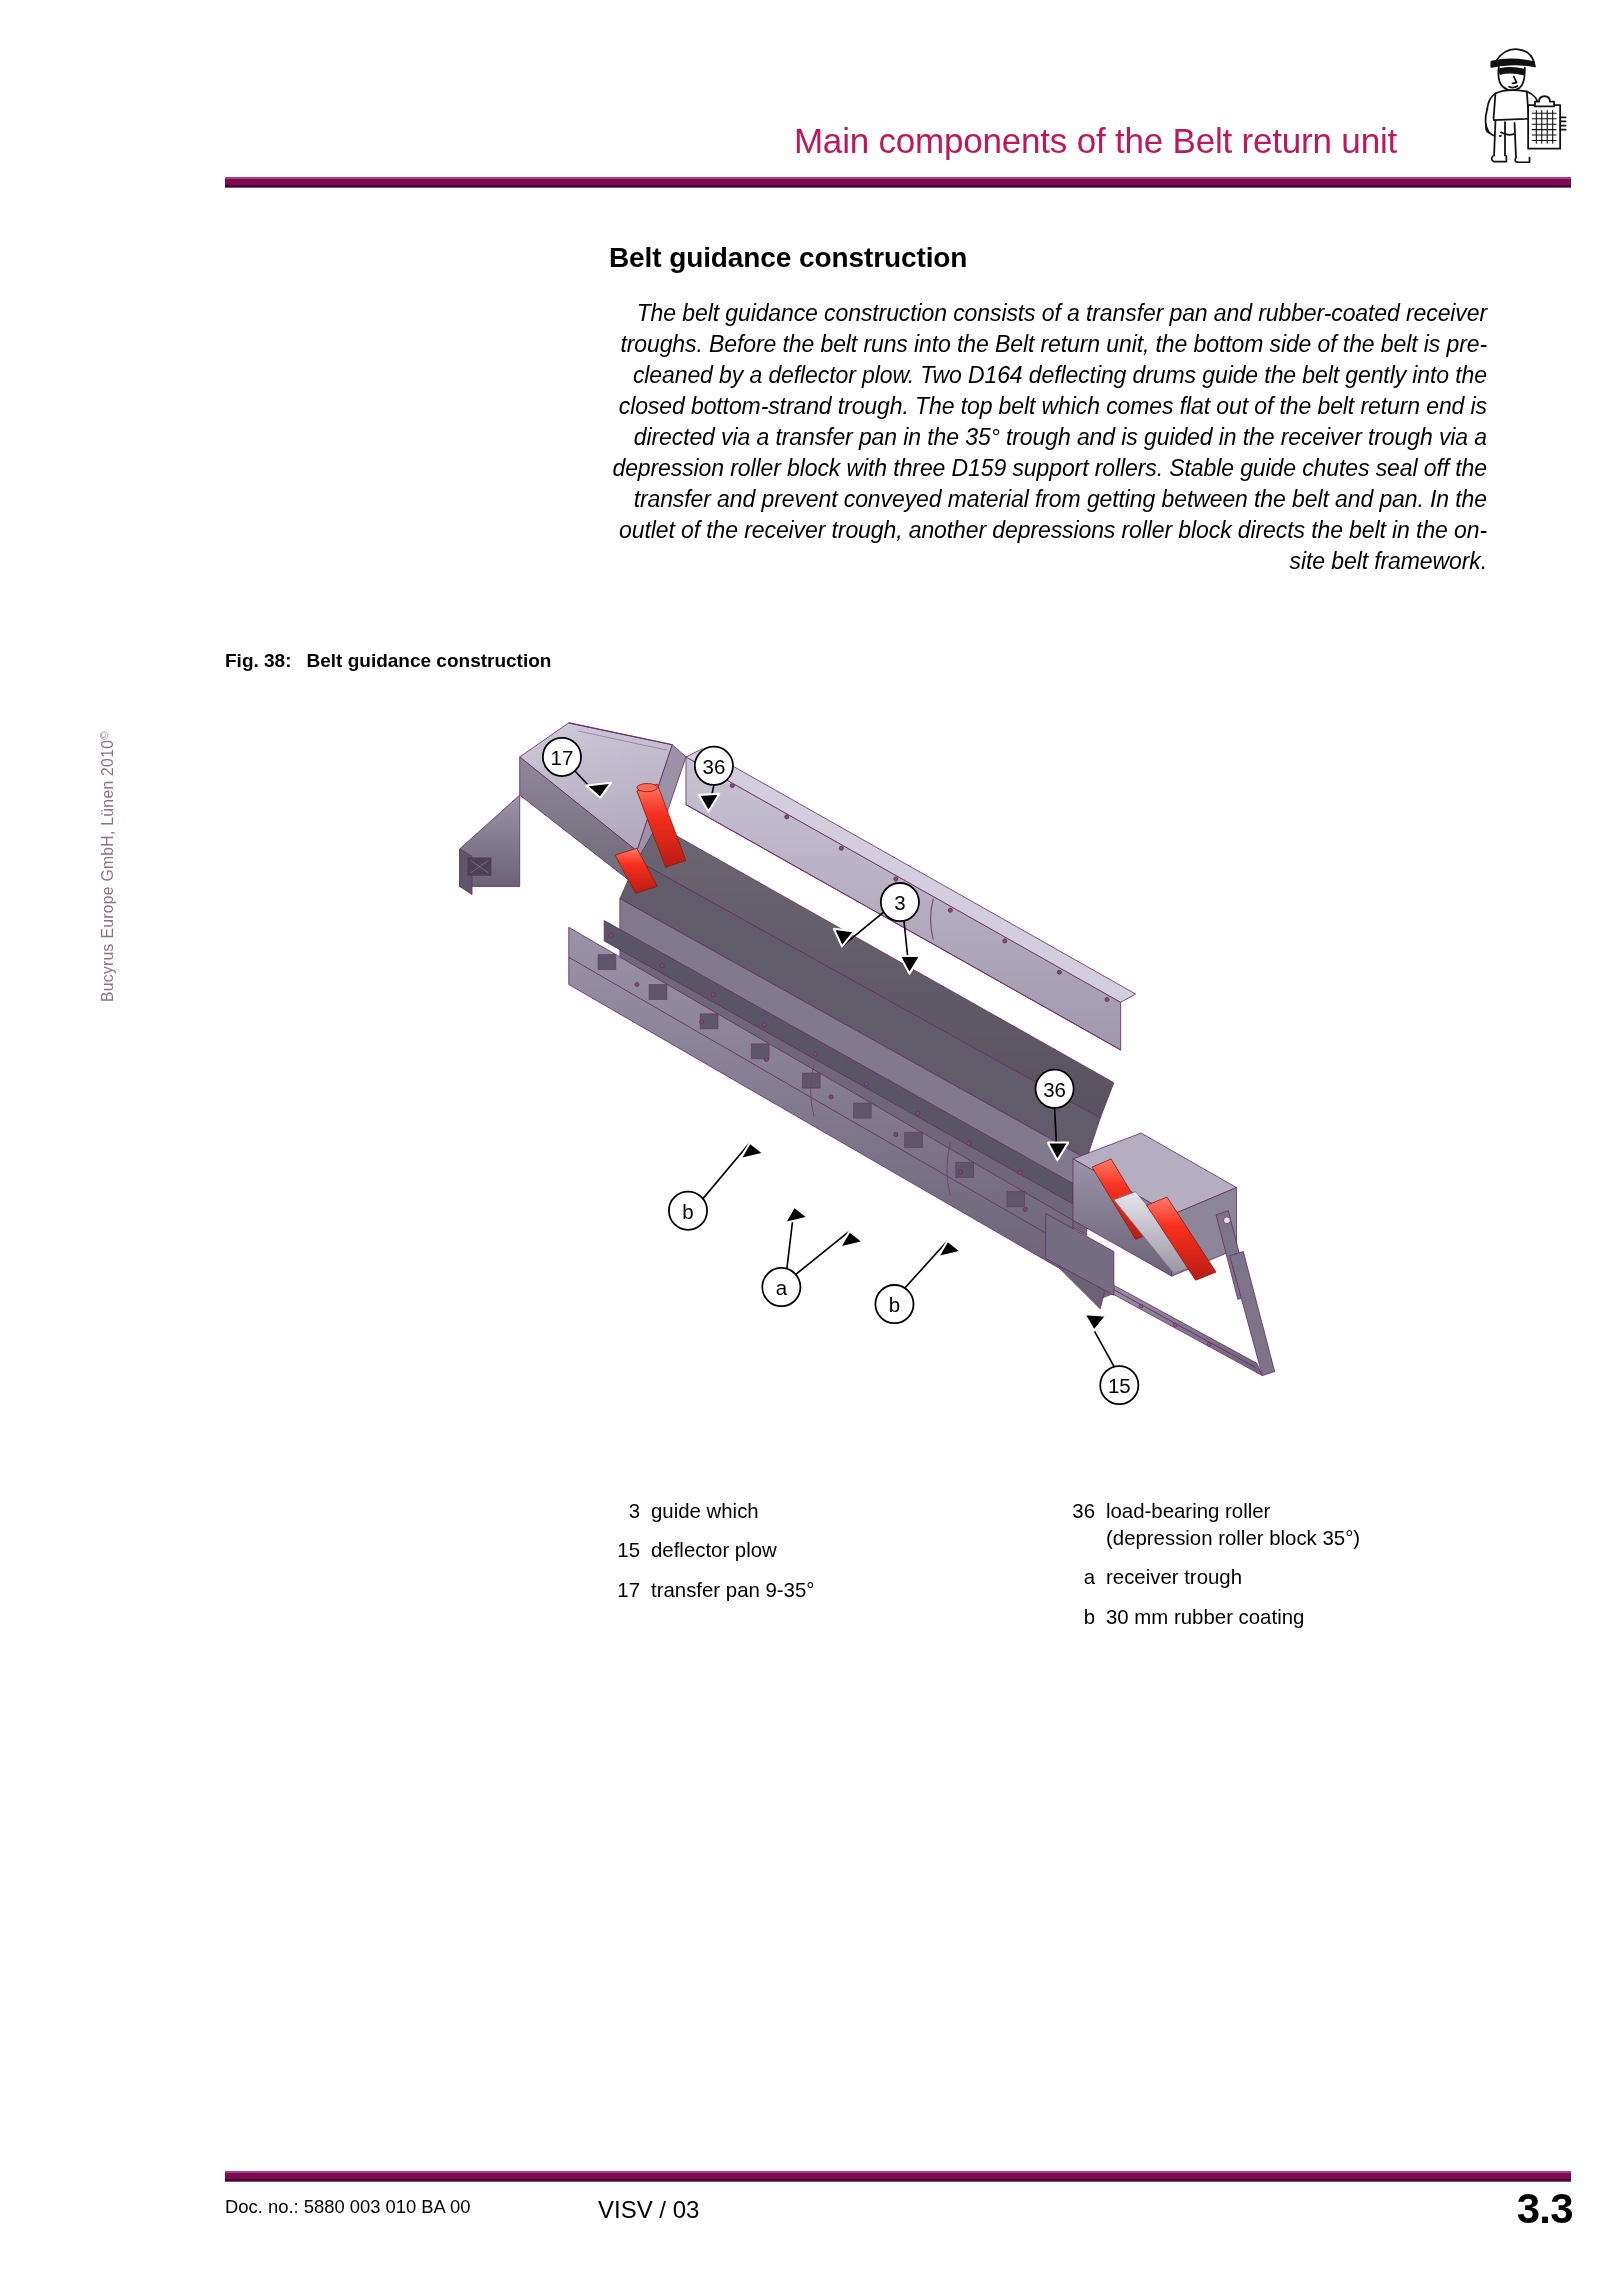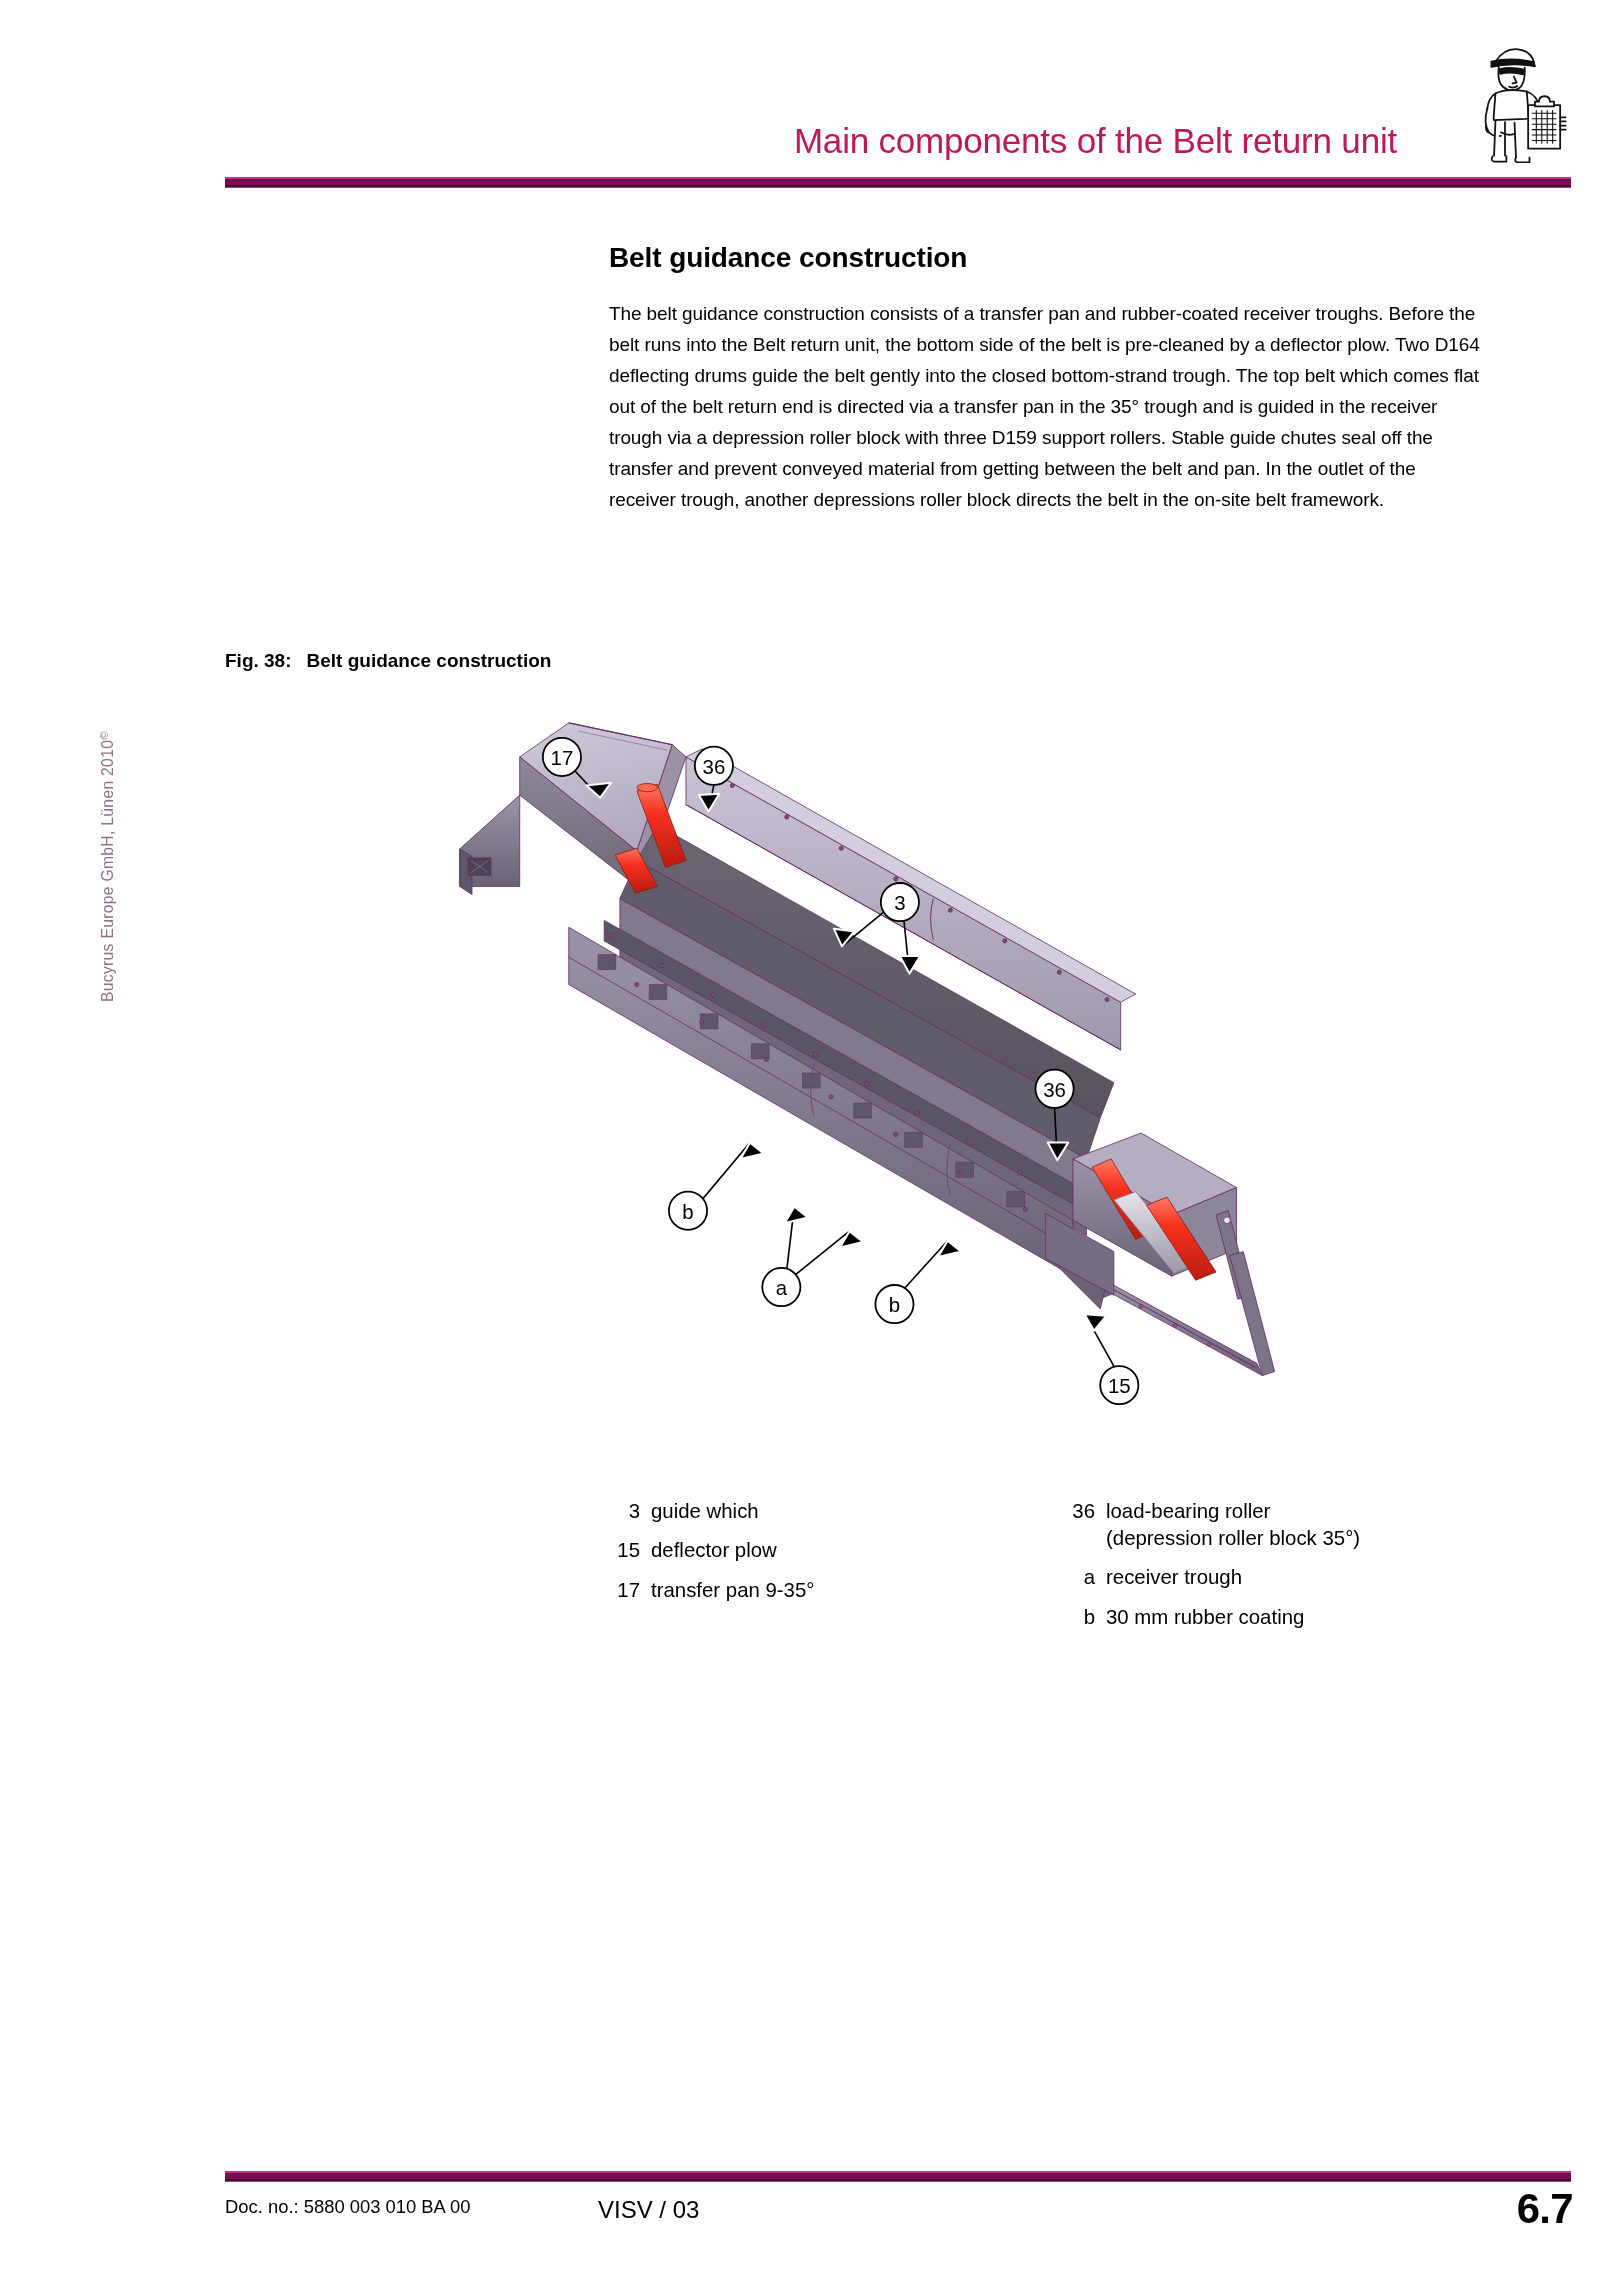--- a/index.html
+++ b/index.html
@@ -81,24 +81,25 @@
     top: 242px;
     font-size: 28px;
     font-weight: bold;
     letter-spacing: -0.1px;
   }
   .body-text {
     position: absolute;
     left: 609px;
     top: 298px;
     width: 878px;
-    font-size: 19px;
+    font-size: 23px;
     line-height: 31px;
-    text-align: left;
+    text-align: right;
     letter-spacing: -0.1px;
+    font-style: italic;
   }
   .fig-caption {
     position: absolute;
     left: 225px;
     top: 650px;
     font-size: 19px;
     font-weight: bold;
   }
   .fig-caption .fig-num { margin-right: 15px; text-align: center; }
 
@@ -481,14 +482,14 @@
     <div class="legend-row">
       <span class="legend-key">b</span>
       <span class="legend-val">30 mm rubber coating</span>
     </div>
   </div>
 </div>
 
 <div class="rule rule-bottom"></div>
 <div class="footer-doc">Doc. no.: 5880 003 010 BA 00</div>
 <div class="footer-rev">VISV / 03</div>
-<div class="footer-page">6.7</div>
+<div class="footer-page">3.3</div>
 
 
 </body></html>

